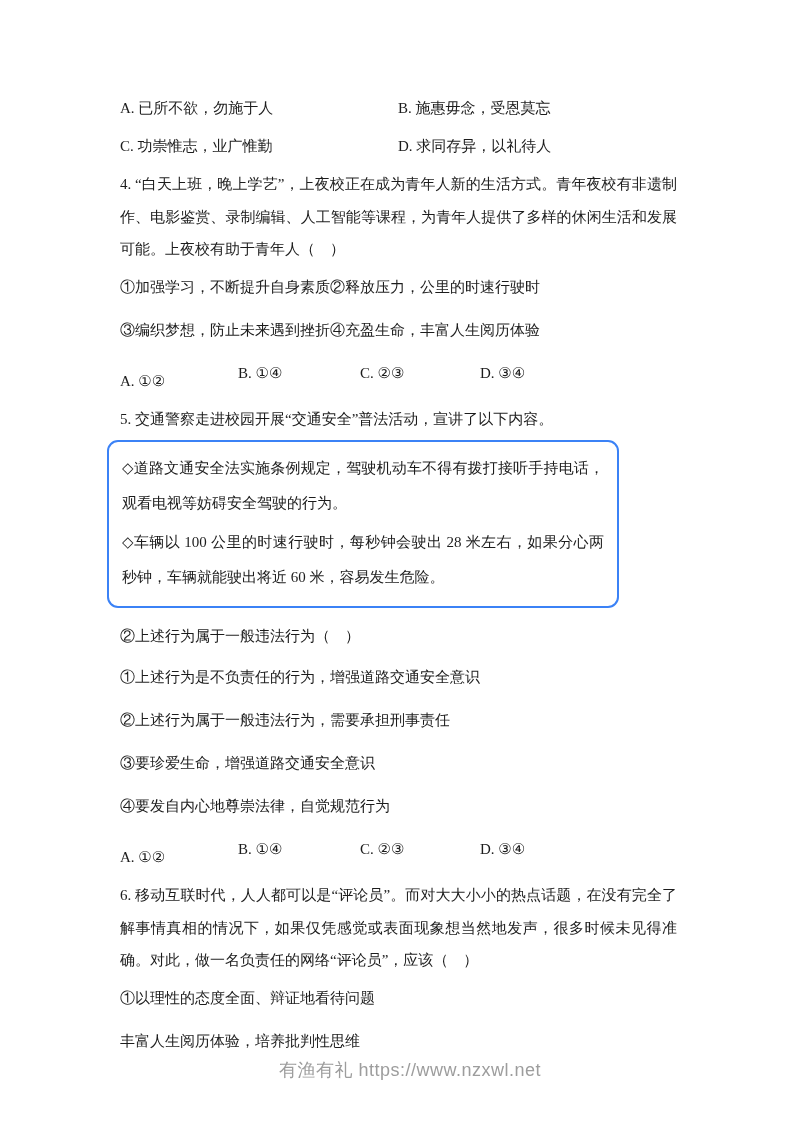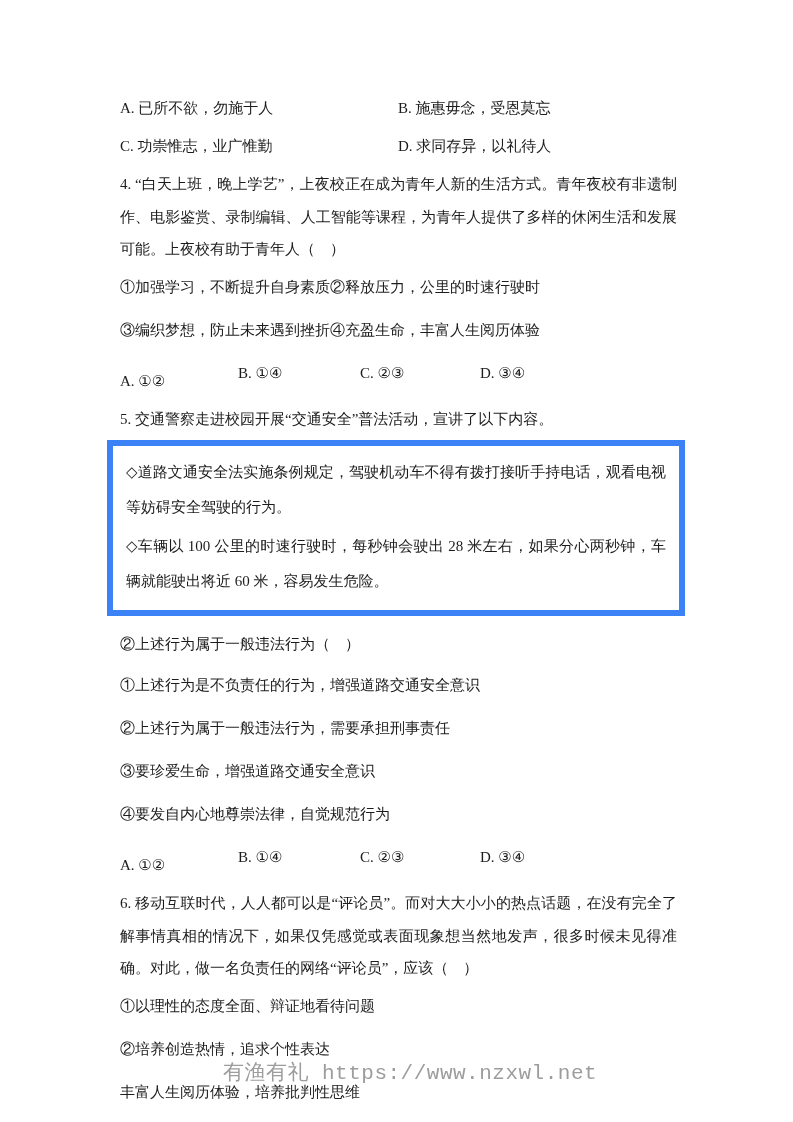--- a/index.html
+++ b/index.html
@@ -1,15 +1,15 @@
 <!DOCTYPE html>
 <html><head>
 <meta charset="utf-8">
 <style>
-  * { box-sizing: border-box; }
+  * { box-sizing: border-box; border-radius: 11px; }
   html, body {
     margin: 0; padding: 0;
     width: 793px; height: 1122px;
     background: #ffffff;
     font-family: "Liberation Serif", "DejaVu Serif", serif;
     color: #1c1c1c;
     overflow: hidden;
   }
   .page { position: relative; width: 793px; height: 1122px; }
   .content {
@@ -37,40 +37,40 @@
     line-height: 32px;
     margin: 2px 0 6px 0;
     white-space: nowrap;
   }
   .opt-row.two .col-a { width: 278px; }
   .opt-row.four .col-a { width: 118px; margin-top: 8px; }
   .opt-row.four .col-b { width: 122px; }
   .opt-row.four .col-c { width: 120px; }
   .opt { display: inline-block; }
   .info-box {
-    width: 578px;
+    width: 512px;
     margin: 2px 8px 12px -13px;
-    border: 6px solid #3b82f6;
+    border: 2px solid #3b82f6;
     padding: 9px 13px 11px 13px;
     background: #ffffff;
   }
   .info-box p {
     margin: 0 0 4px 0;
     line-height: 35px;
     text-align: justify;
     text-justify: inter-ideograph;
   }
   .info-box p:last-child { margin-bottom: 0; }
   .footer {
     position: absolute;
     left: 0; right: 0;
     top: 1058px;
     text-align: center;
-    font-family: Liberation Mono, monospace;
-    font-size: 21px;
+    font-family: Liberation Sans, sans-serif;
+    font-size: 18px;
     color: #9d9d9d;
     letter-spacing: 0.5px;
     padding-left: 27px;
   }
 </style>
 </head>
 <body>
 
 <div class="page">
   <div class="content">
@@ -106,21 +106,20 @@
     <p class="item">④要发自内心地尊崇法律，自觉规范行为</p>
     <div class="opt-row four">
       <span class="opt col-a">A. ①②</span>
       <span class="opt col-b">B. ①④</span>
       <span class="opt col-c">C. ②③</span>
       <span class="opt">D. ③④</span>
     </div>
 
     <p class="stem">6. 移动互联时代，人人都可以是“评论员”。而对大大小小的热点话题，在没有完全了解事情真相的情况下，如果仅凭感觉或表面现象想当然地发声，很多时候未见得准确。对此，做一名负责任的网络“评论员”，应该（　）</p>
     <p class="item">①以理性的态度全面、辩证地看待问题</p>
-    <p class="item">②培养创造热情，追求个性表达</p>
     <p class="item">丰富人生阅历体验，培养批判性思维</p>
 
   </div>
 
   <div class="footer">
     <span>有渔有礼 https://www.nzxwl.net</span>
   </div>
 </div>
 
 </body></html>

